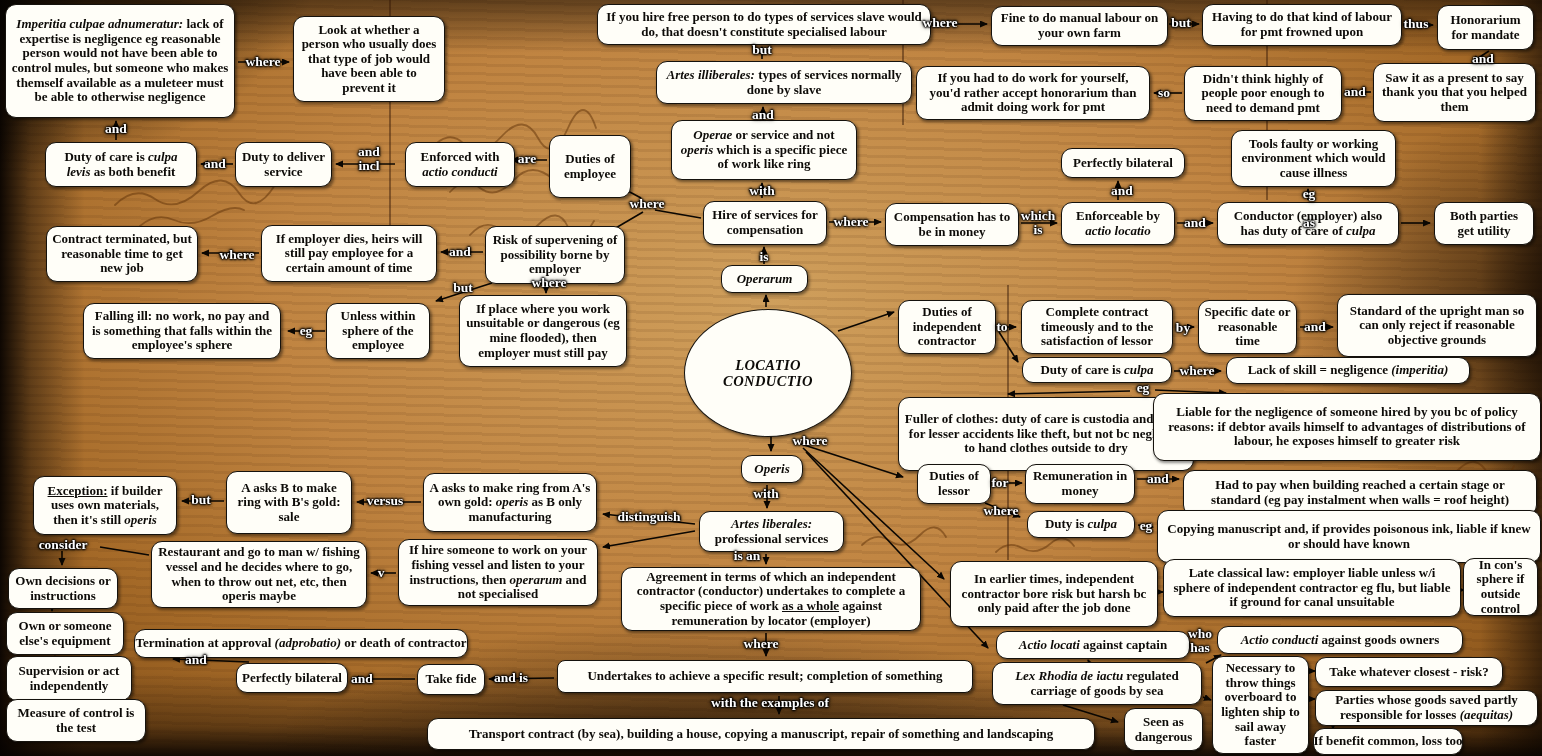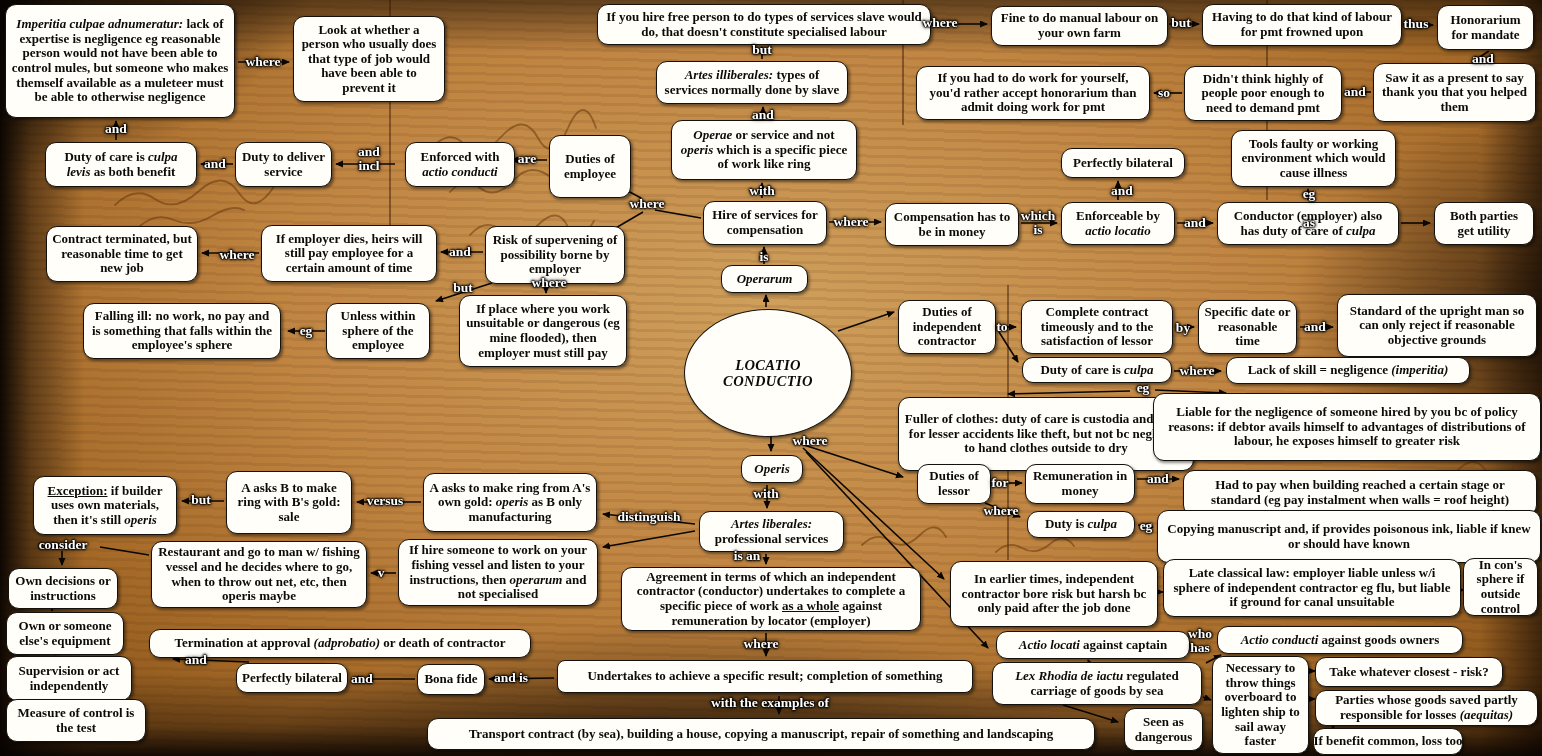--- a/index.html
+++ b/index.html
@@ -154,21 +154,21 @@
       </div>
       <div class="node" style="left: 991px; top: 6px; width: 177px; height: 40px;">
         <span class="txt"><span>Fine to do manual labour on your own farm</span></span>
       </div>
       <div class="node" style="left: 1202px; top: 4px; width: 200px; height: 42px;">
         <span class="txt"><span>Having to do that kind of labour for pmt frowned upon</span></span>
       </div>
       <div class="node" style="left: 1437px; top: 5px; width: 97px; height: 45px;">
         <span class="txt"><span>Honorarium for mandate</span></span>
       </div>
-      <div class="node" style="left: 656px; top: 61px; width: 192px; height: 43px;">
+      <div class="node" style="left: 656px; top: 61px; width: 256px; height: 43px;">
         <span class="txt"><span class="it">Artes illiberales:</span><span> types of services normally done by slave</span></span>
       </div>
       <div class="node" style="left: 916px; top: 66px; width: 234px; height: 54px;">
         <span class="txt"><span>If you had to do work for yourself, you'd rather accept honorarium than admit doing work for pmt</span></span>
       </div>
       <div class="node" style="left: 1184px; top: 66px; width: 158px; height: 55px;">
         <span class="txt"><span>Didn't think highly of people poor enough to need to demand pmt</span></span>
       </div>
       <div class="node" style="left: 1373px; top: 63px; width: 163px; height: 59px;">
         <span class="txt"><span>Saw it as a present to say thank you that you helped them</span></span>
@@ -299,28 +299,28 @@
       </div>
       <div class="node" style="left: 6px; top: 612px; width: 118px; height: 43px;">
         <span class="txt"><span>Own or someone else's equipment</span></span>
       </div>
       <div class="node" style="left: 6px; top: 656px; width: 126px; height: 45px;">
         <span class="txt"><span>Supervision or act independently</span></span>
       </div>
       <div class="node" style="left: 6px; top: 699px; width: 140px; height: 43px;">
         <span class="txt"><span>Measure of control is the test</span></span>
       </div>
-      <div class="node nw" style="left: 149px; top: 629px; width: 382px; height: 29px; justify-content: center;">
+      <div class="node nw" style="left: 134px; top: 629px; width: 334px; height: 29px; justify-content: center;">
         <span class="txt"><span>Termination at approval </span><span class="it">(adprobatio)</span><span> or death of contractor</span></span>
       </div>
       <div class="node" style="left: 236px; top: 663px; width: 112px; height: 30px;">
         <span class="txt"><span>Perfectly bilateral</span></span>
       </div>
       <div class="node" style="left: 417px; top: 664px; width: 68px; height: 31px;">
-        <span class="txt"><span>Bona fide</span></span>
+        <span class="txt"><span>Take fide</span></span>
       </div>
       <div class="node" style="left: 621px; top: 567px; width: 300px; height: 64px;">
         <span class="txt"><span>Agreement in terms of which an independent contractor (conductor) undertakes to complete a specific piece of work </span><span class="un">as a whole</span><span> against remuneration by locator (employer)</span></span>
       </div>
       <div class="node nw" style="left: 557px; top: 660px; width: 416px; height: 33px; border-radius: 8px;">
         <span class="txt"><span>Undertakes to achieve a specific result; completion of something</span></span>
       </div>
       <div class="node" style="left: 950px; top: 561px; width: 208px; height: 66px;">
         <span class="txt"><span>In earlier times, independent contractor bore risk but harsh bc only paid after the job done</span></span>
       </div>

